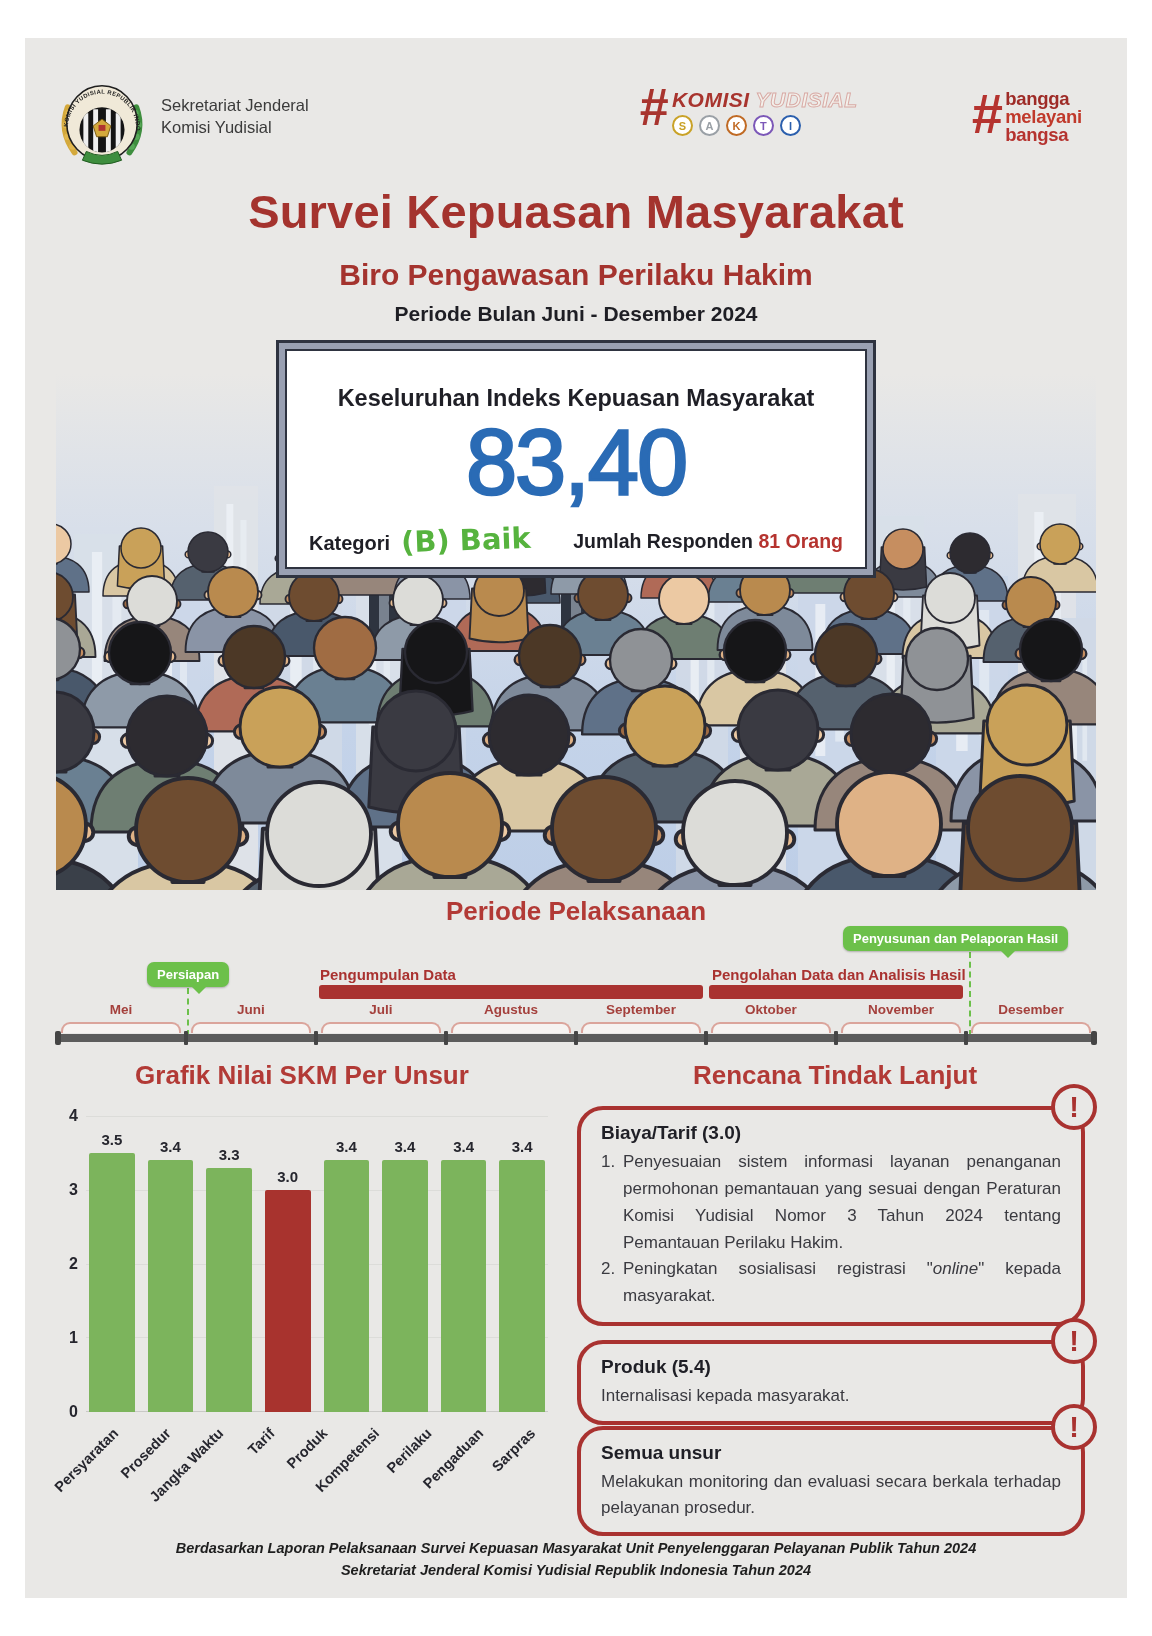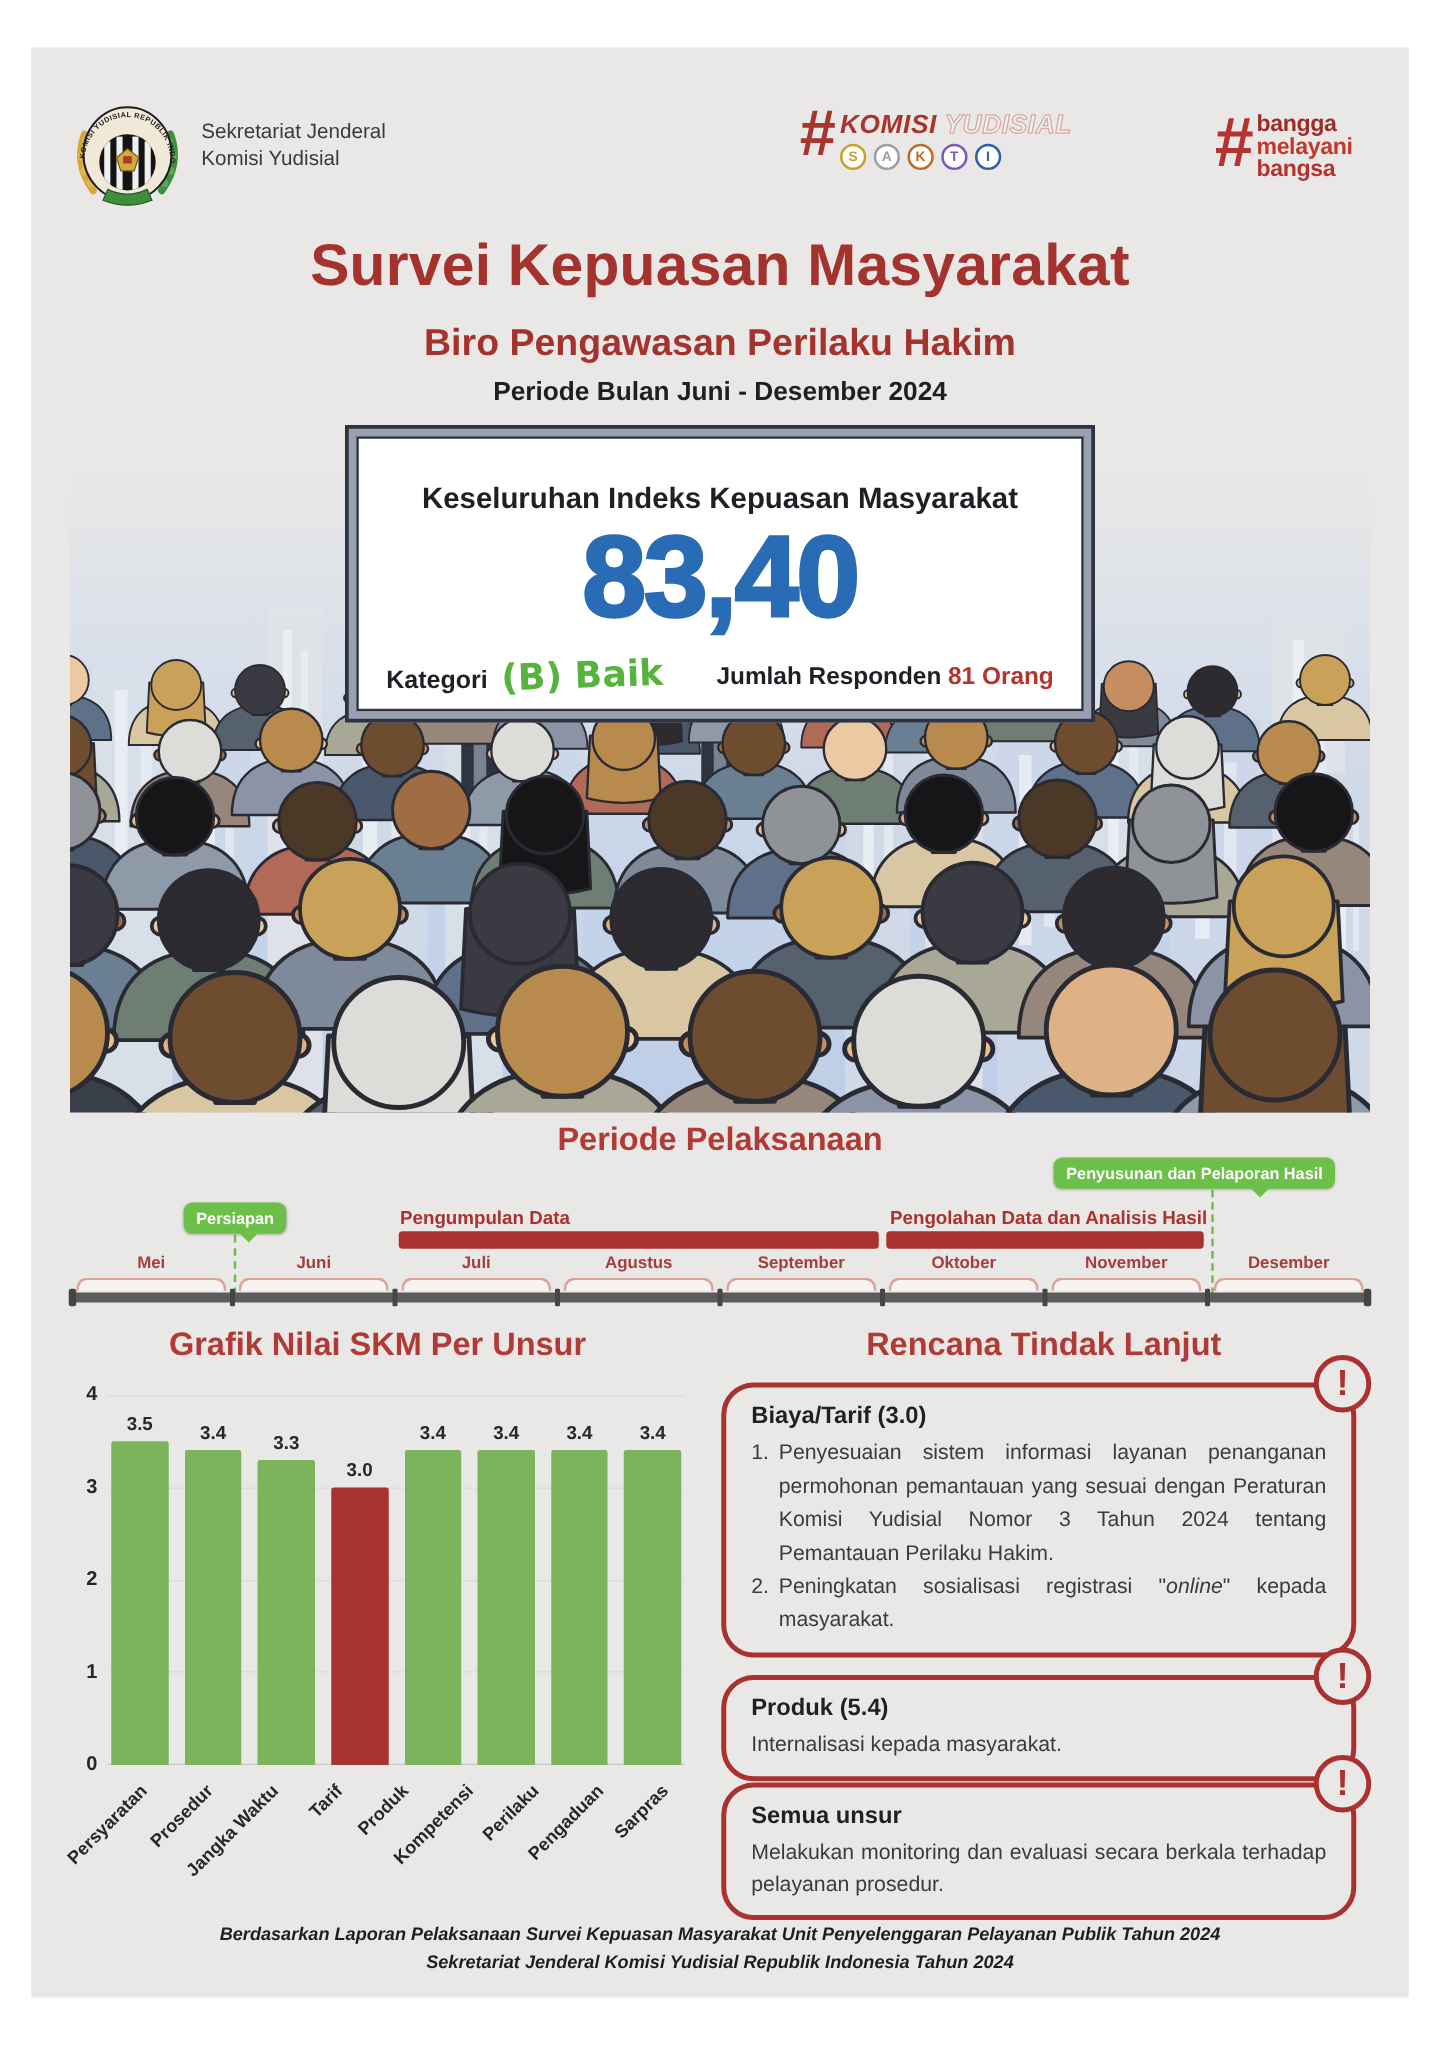--- a/index.html
+++ b/index.html
@@ -55,21 +55,21 @@
     font-size: 21px; font-weight: 800; color: #1E1E24; }
 
   
   .hero { left: 31px; top: 300px; width: 1040px; height: 552px; }
   .scene { position: absolute; left: 0; top: 0; }
   .billboard { position: absolute; left: 50%; transform: translateX(-50%); top: 2px;
     width: 600px; height: 238px; background: #99A0B2; border: 3px solid #2E3340; padding: 6px; z-index: 3; }
   .board-face { width: 100%; height: 100%; background: #ffffff; border: 2px solid #2E3340;
     position: relative; padding: 28px 24px 12px; }
   .board-heading { text-align: center; font-size: 23.5px; font-weight: 800; color: #1F1F26; margin-top: 6px; }
-  .board-score { text-align: center; font-size: 92px; font-weight: 700; color: #2A6BB5;
+  .board-score { text-align: center; font-size: 92px; font-weight: 400; color: #2A6BB5;
     -webkit-text-stroke: 2.5px #2A6BB5; letter-spacing: -2px; line-height: 1.05; margin-top: 2px; }
   .board-bottom { position: absolute; left: 22px; right: 22px; bottom: 10px;
     display: flex; justify-content: space-between; align-items: flex-end; }
   .kategori-label { font-size: 20px; font-weight: 800; color: #1F1F26; }
   .kategori-value { font-family: "DejaVu Sans", sans-serif; font-size: 29px; font-weight: 800;
     color: #56B33E; margin-left: 6px; display: inline-block; transform: rotate(-2deg); }
   .responden { font-size: 19.5px; font-weight: 800; color: #1F1F26; padding-bottom: 4px; }
   .responden .resp-val { color: #B5332F; }
 
   

